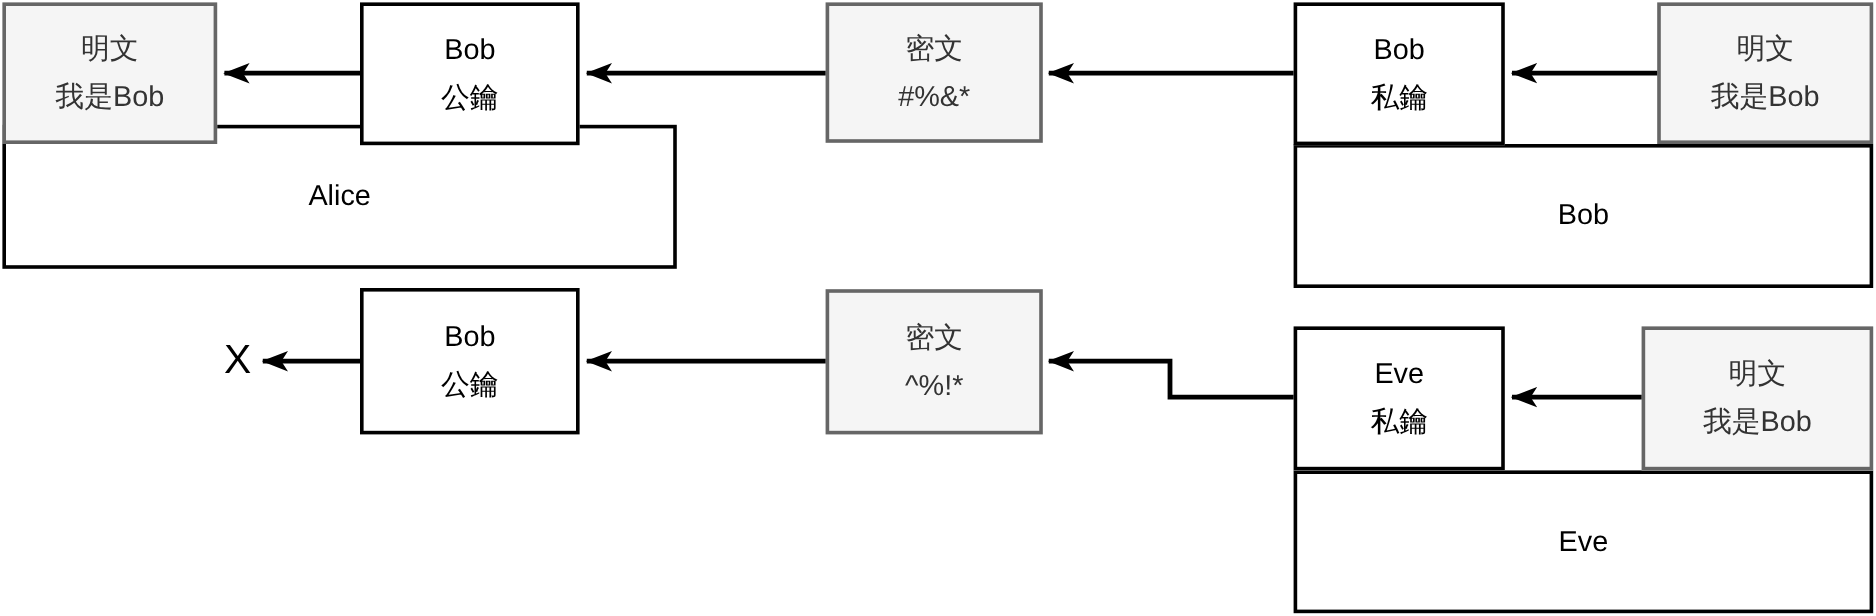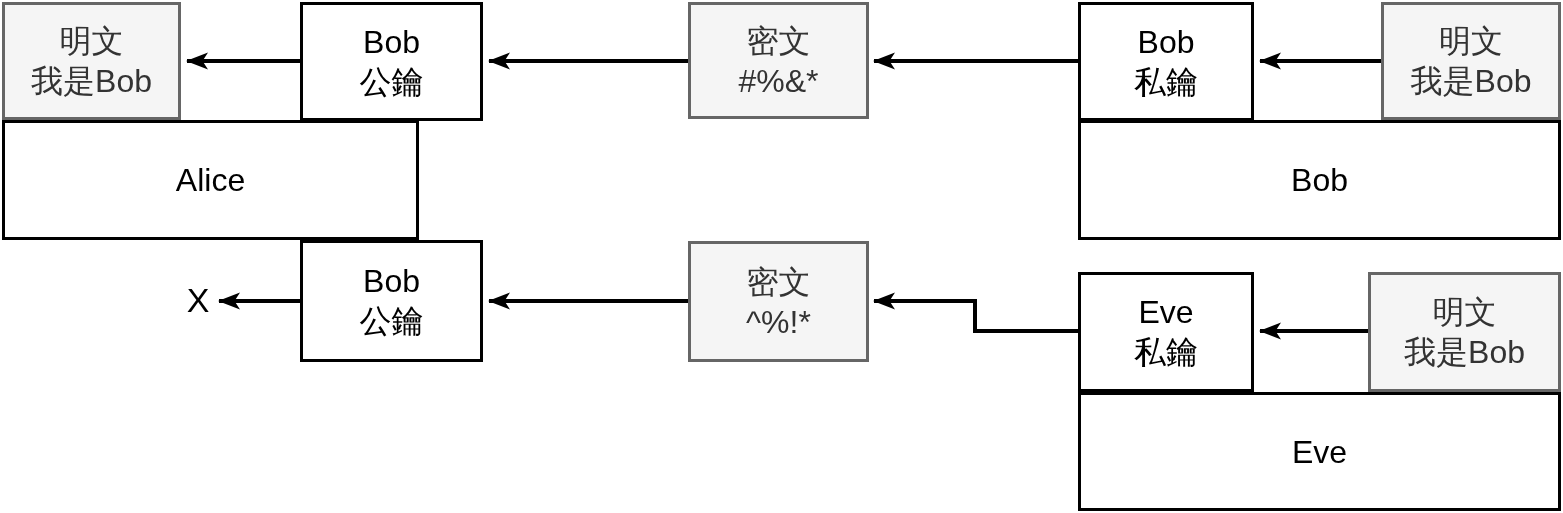--- a/index.html
+++ b/index.html
@@ -12,21 +12,21 @@
     font-family: "Liberation Sans", "DejaVu Sans", sans-serif;
     overflow: hidden;
   }
   .node {
     position: absolute;
     display: flex;
     flex-direction: column;
     align-items: center;
     justify-content: center;
     text-align: center;
-    font-size: 32px;
+    font-size: 24px;
     line-height: 40px;
     white-space: nowrap;
   }
   .node span { display: block; }
   .white-node {
     background: var(--white-box-fill, #ffffff);
     border: 3px solid var(--box-border, #000000);
     color: var(--box-border, #000000);
     z-index: 2;
   }
@@ -66,21 +66,21 @@
     stroke-width: 4;
     fill: none;
   }
   svg.arrows-layer marker path { fill: var(--arrow, #000000); }
 </style>
 </head>
 <body>
 
 <div class="canvas">
 
-  <div class="node container-node" style="left:2px; top:120px; width:417px; height:120px;">
+  <div class="node container-node" style="left:2px; top:104px; width:562px; height:120px;">
     <span>Alice</span>
   </div>
   <div class="node container-node" style="left:1078px; top:120px; width:483px; height:120px;">
     <span>Bob</span>
   </div>
   <div class="node container-node" style="left:1078px; top:392px; width:483px; height:119px;">
     <span>Eve</span>
   </div>
 
   <div class="node gray-node" style="left:2px; top:2px; width:179px; height:118px;">

